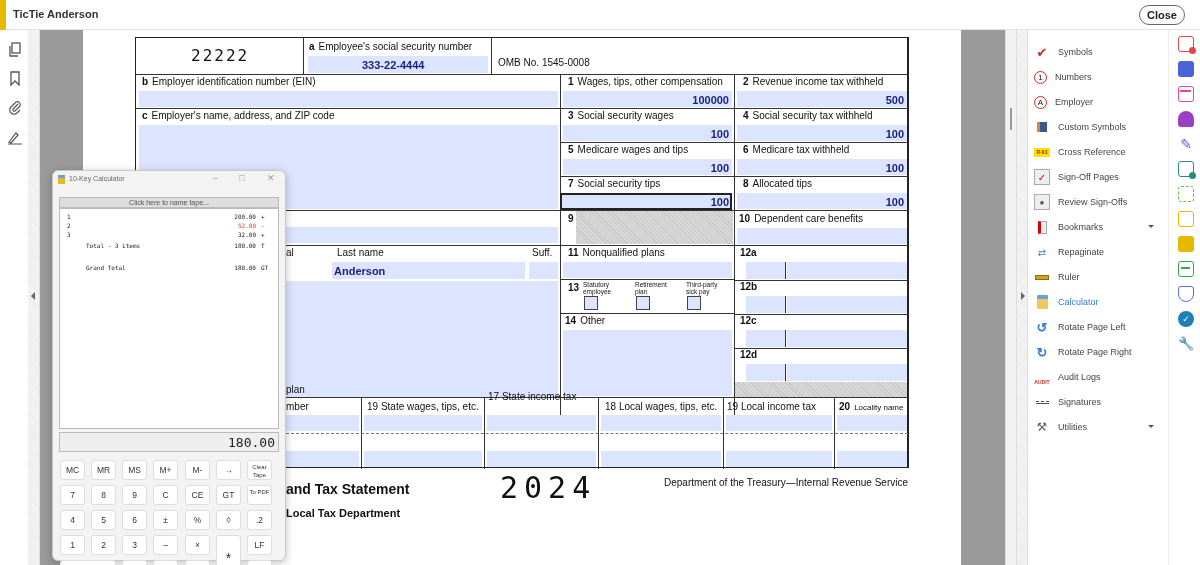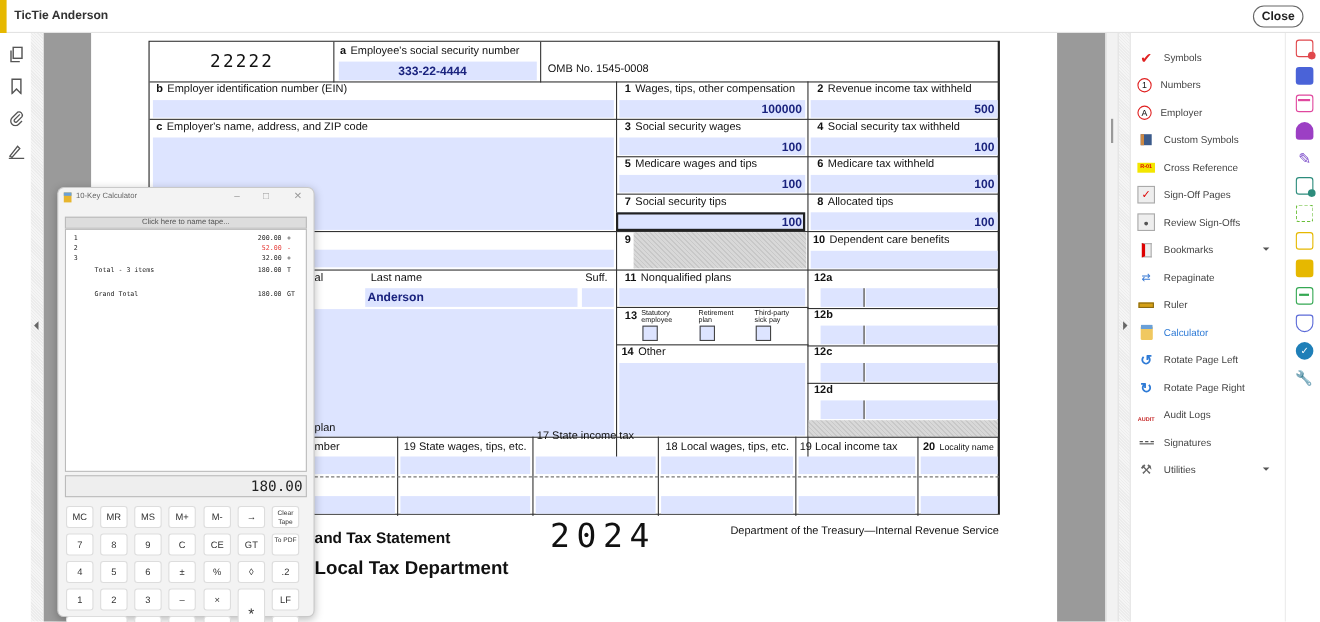--- a/index.html
+++ b/index.html
@@ -236,21 +236,21 @@
   <div class="cell" style="left:150px;top:395px;width:622px;height:1px;border-top:1px dashed #777"></div>
   <div class="fld" style="left:150px;top:413px;width:73px;height:16px"></div>
   <div class="fld" style="left:228px;top:413px;width:118px;height:16px"></div>
   <div class="fld" style="left:351px;top:413px;width:109px;height:16px"></div>
   <div class="fld" style="left:465px;top:413px;width:120px;height:16px"></div>
   <div class="fld" style="left:590px;top:413px;width:106px;height:16px"></div>
   <div class="fld" style="left:701px;top:413px;width:70px;height:16px"></div>
 </div>
 
 <div style="position:absolute;left:286px;top:481px;font-size:14px;font-weight:bold;color:#111">and Tax Statement</div>
-<div style="position:absolute;left:286px;top:507px;font-size:17px;font-weight:bold;color:#111">Local Tax Department</div>
+<div style="position:absolute;left:286px;top:507px;font-size:11px;font-weight:bold;color:#111">Local Tax Department</div>
 <div class="digital" style="position:absolute;left:500px;top:470px;font-size:30px;color:#111;letter-spacing:6px">2024</div>
 <div style="position:absolute;left:664px;top:477px;font-size:10px;color:#111">Department of the Treasury—Internal Revenue Service</div>
 
 <div class="calc">
   <div class="hdr">
     <div class="ic"></div>
     <div class="t">10-Key Calculator</div>
     <div class="wc" style="left:160px">–</div>
     <div class="wc" style="left:186px">□</div>
     <div class="wc" style="left:214px">✕</div>

